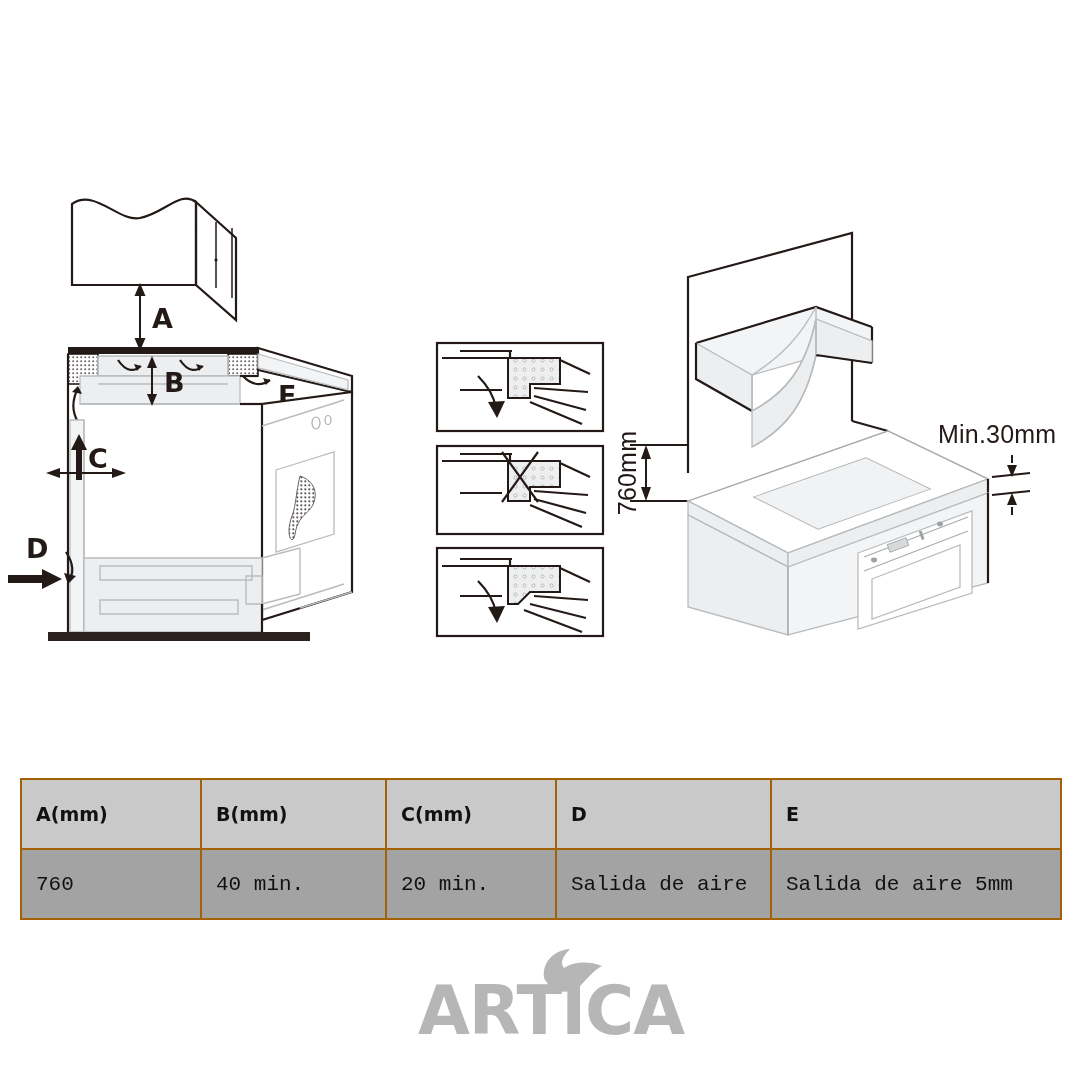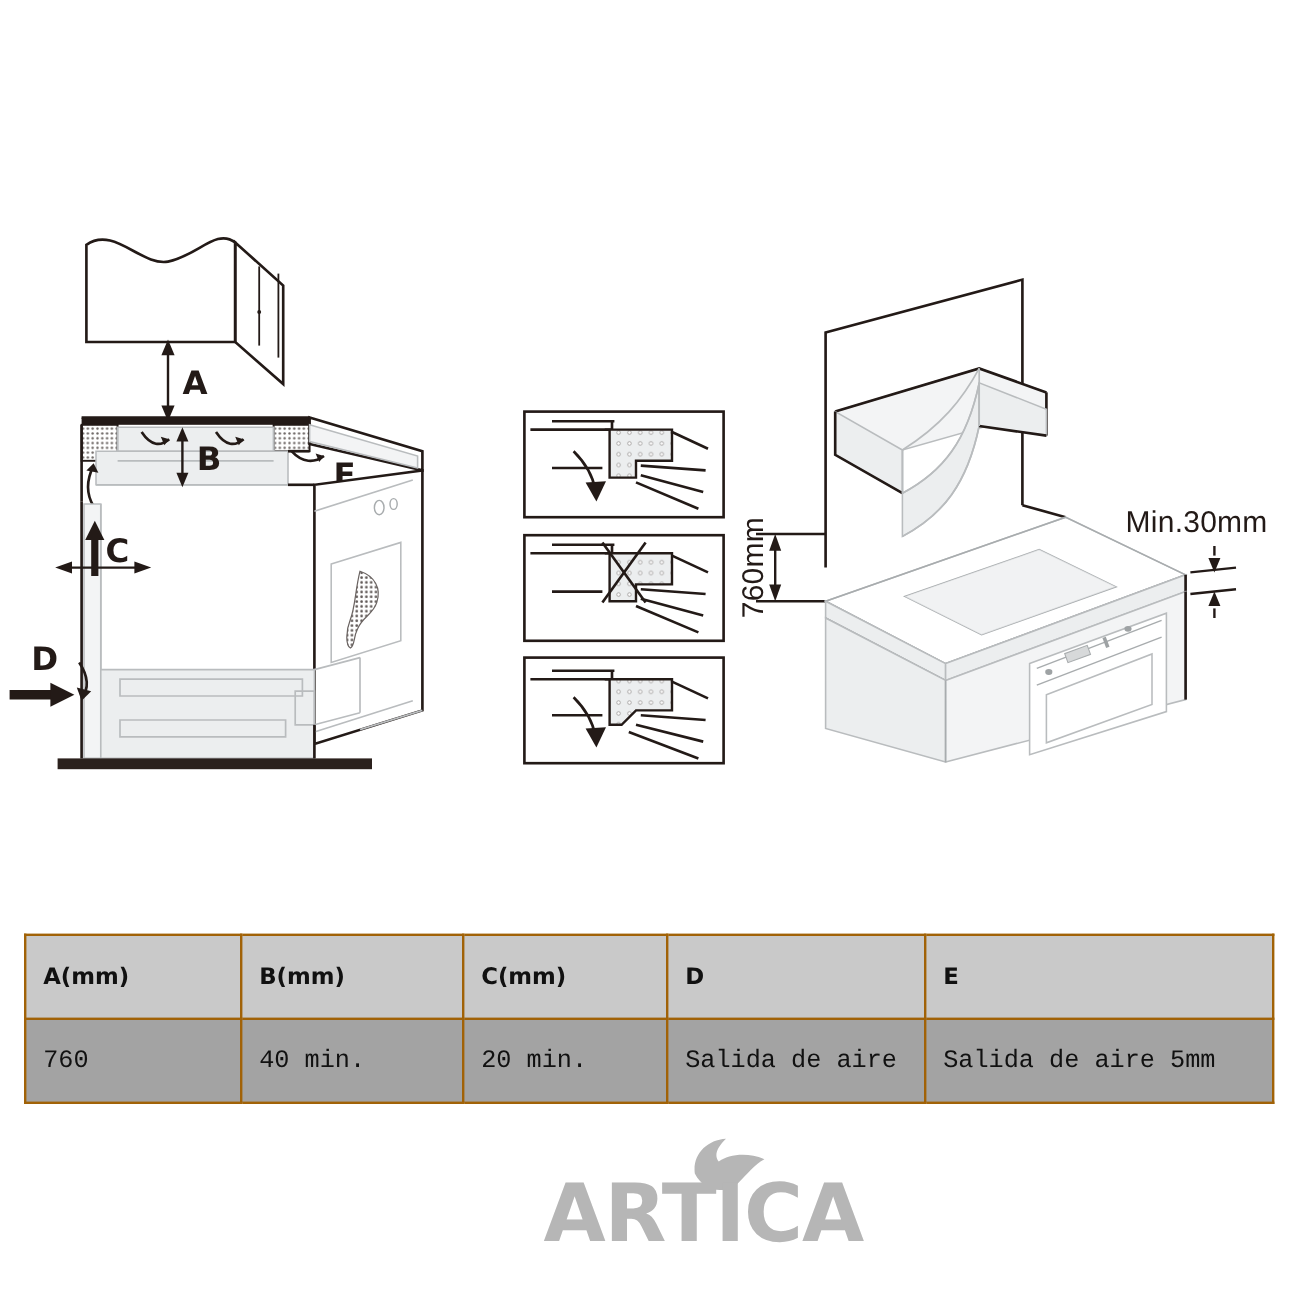--- a/index.html
+++ b/index.html
@@ -86,21 +86,20 @@
   #spec-table col.c3 { width: 215px; }
   #spec-table col.c4 { width: 290px; }
 
   
   #brand {
     position: absolute;
     left: 418px;
     top: 948px;
     width: 264px;
     height: 112px;
-    margin-left: 35px;
   }
   #brand-text {
     position: absolute;
     left: 0; top: 30px;
     width: 264px;
     text-align: center;
     font-family: "DejaVu Sans", sans-serif;
     font-weight: bold;
     font-size: 67px;
     letter-spacing: -1px;

